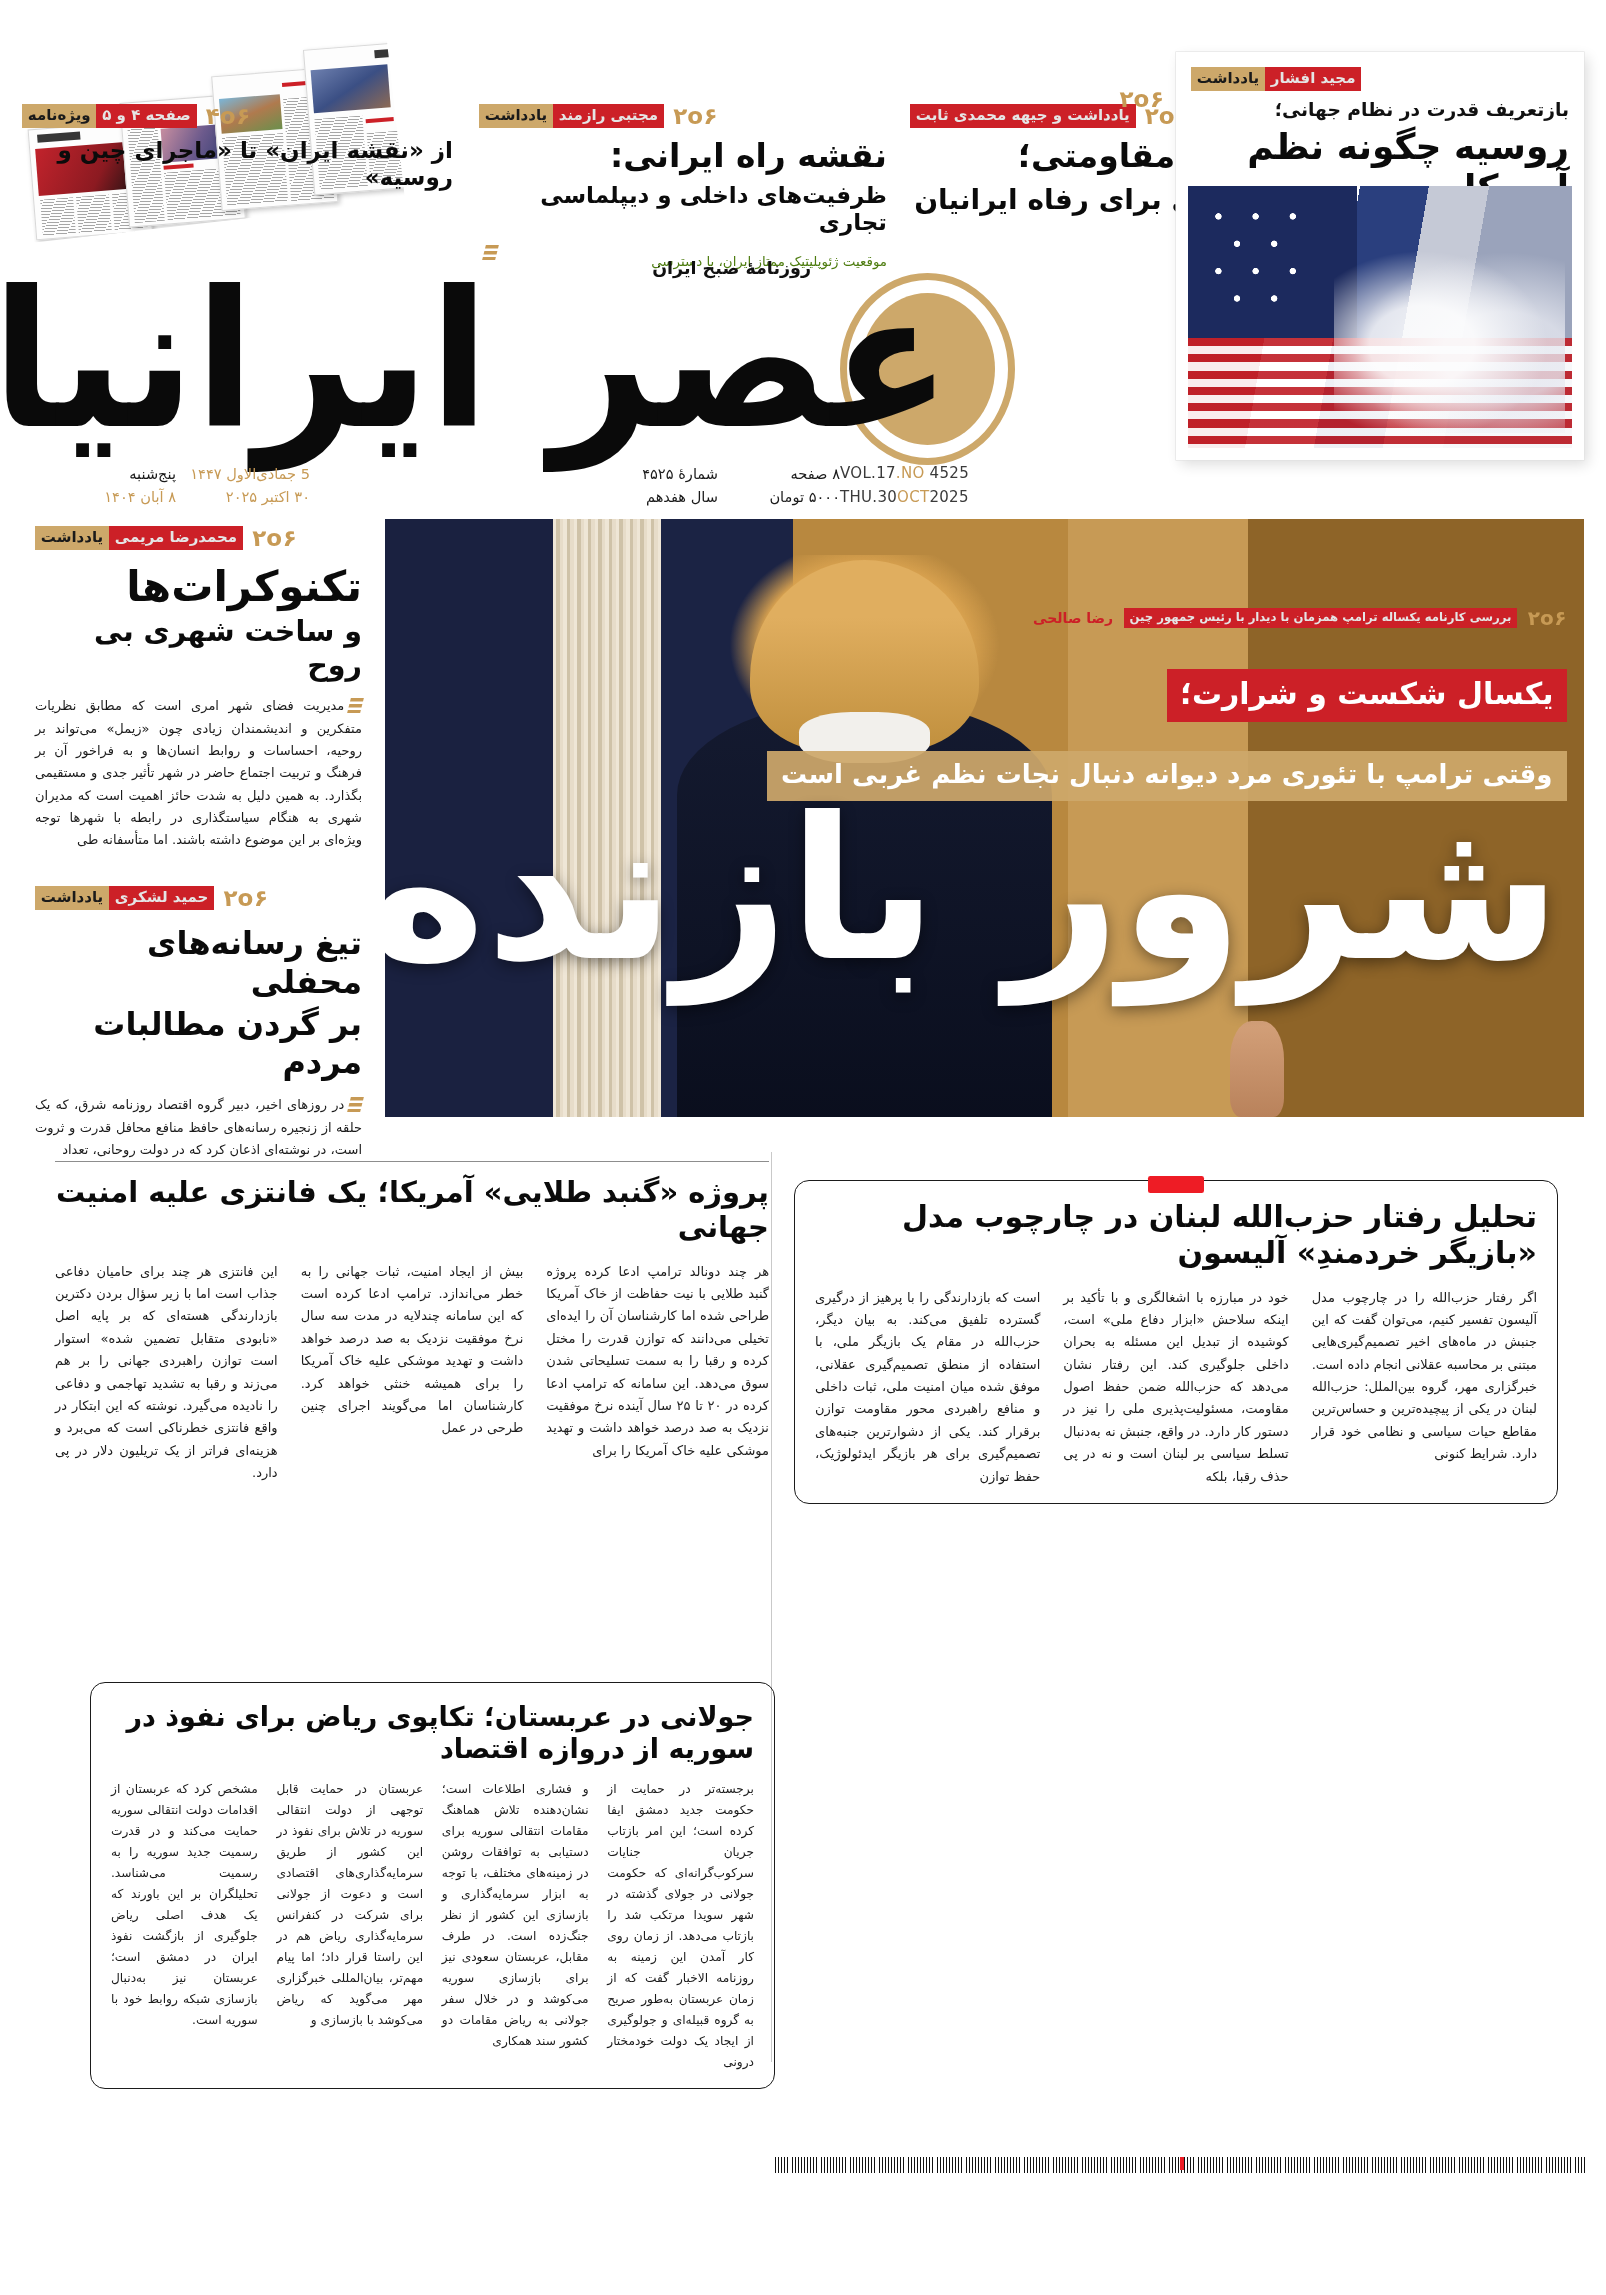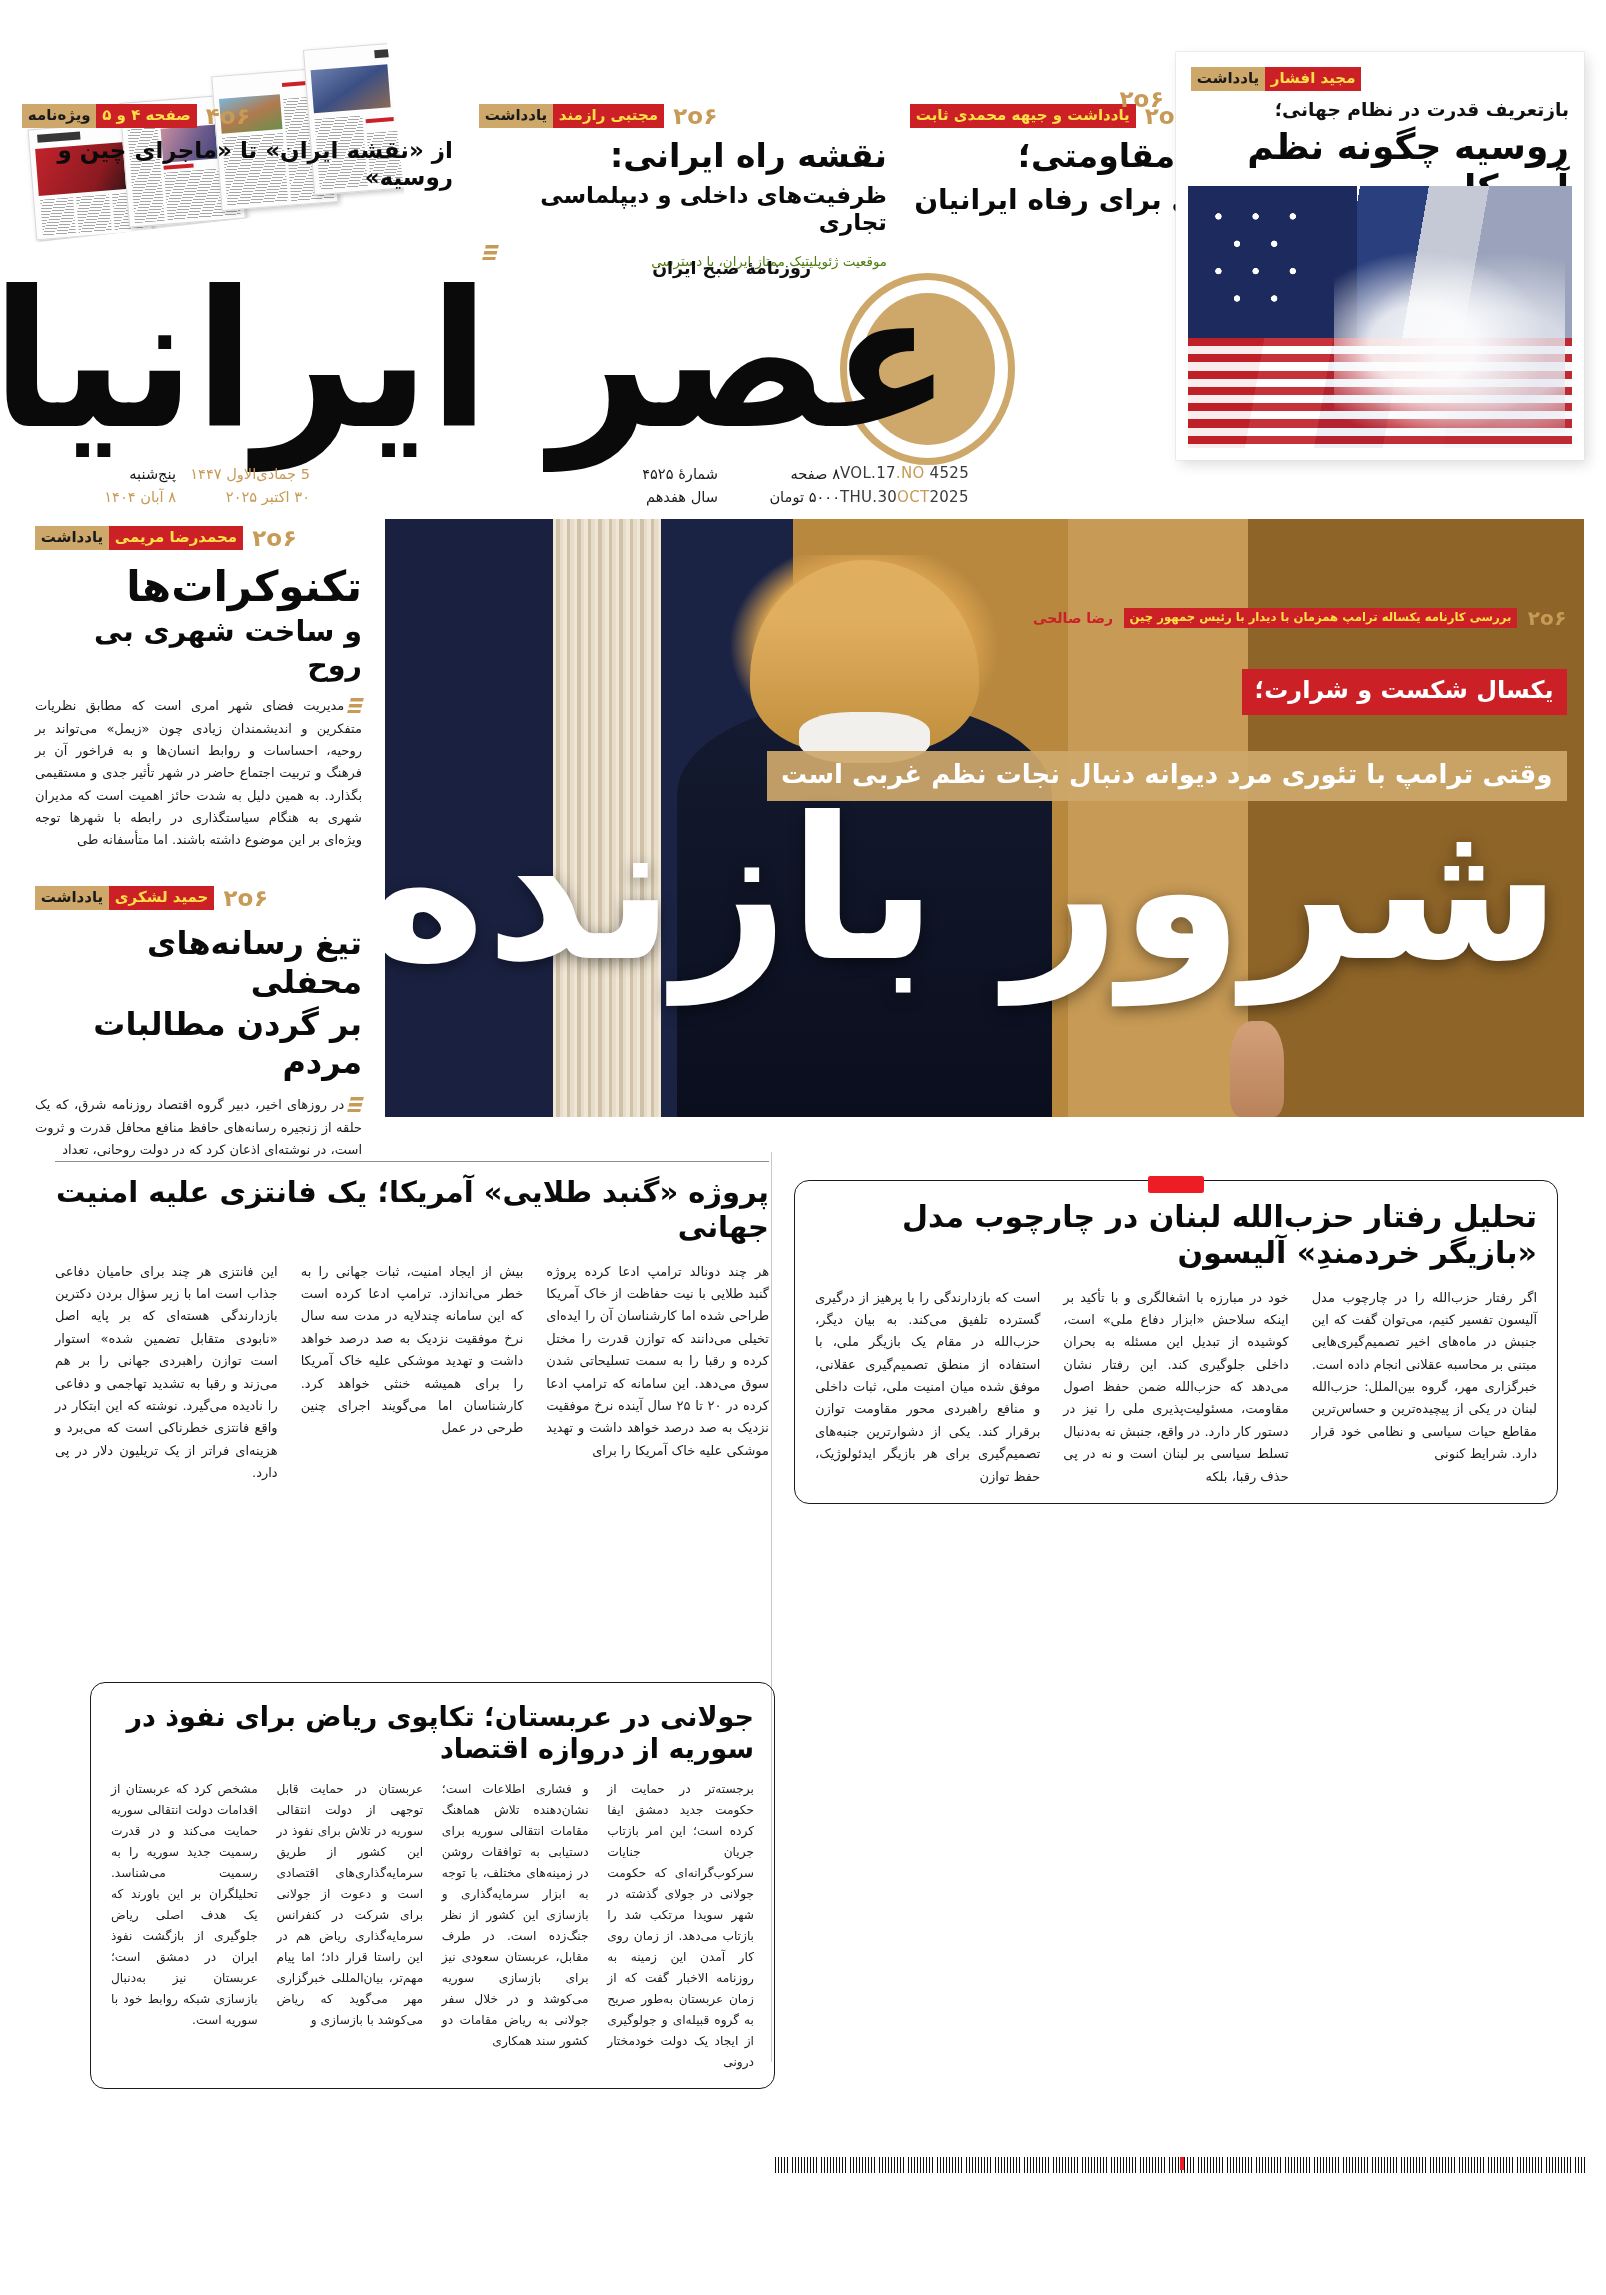--- a/index.html
+++ b/index.html
@@ -26,21 +26,21 @@
     vertical-align: middle;
   }
   .flag .tag-a {
     background: #cda86a;
     color: #1a1a1a;
     padding: 4.1px 5.8px 5.2px 5.8px;
     white-space: nowrap;
   }
   .flag .tag-b {
     background: #cc2027;
-    color: #fde047;
+    color: #e5e5e5;
     padding: 4.1px 5.8px 5.2px 5.8px;
     white-space: nowrap;
     text-align: right;
   }
   .pagenum {
     color: #c79a55;
     font-size: 23px;
     font-weight: 600;
     letter-spacing: 0.6px;
     direction: ltr;
@@ -272,21 +272,21 @@
   .hero-tag-row {
     position:absolute; right: 17.5px; top: 87px;
     display:flex; align-items:center; justify-content:flex-end; gap: 10.5px;
   }
   .hero-tag-row .byline-kicker {
     font-size: 14px; font-weight: 700; color:#cc2027;
   }
   #hero-redbar {
     position:absolute; right: 17.5px; top: 150px;
     background: #cc2027; color:#fff;
-    font-size: 24px; font-weight: 900;
+    font-size: 30px; font-weight: 900;
     padding: 7px 13px 10.5px 13px;
     letter-spacing: -0.6px;
     white-space: nowrap;
   }
   #hero-goldbar {
     position:absolute; right: 17.5px; top: 232px;
     background: rgba(205,168,106,.93); color:#ffffff;
     font-size: 26px; font-weight: 800;
     padding: 8.2px 14px 11.7px 14px;
     letter-spacing: -0.3px;

